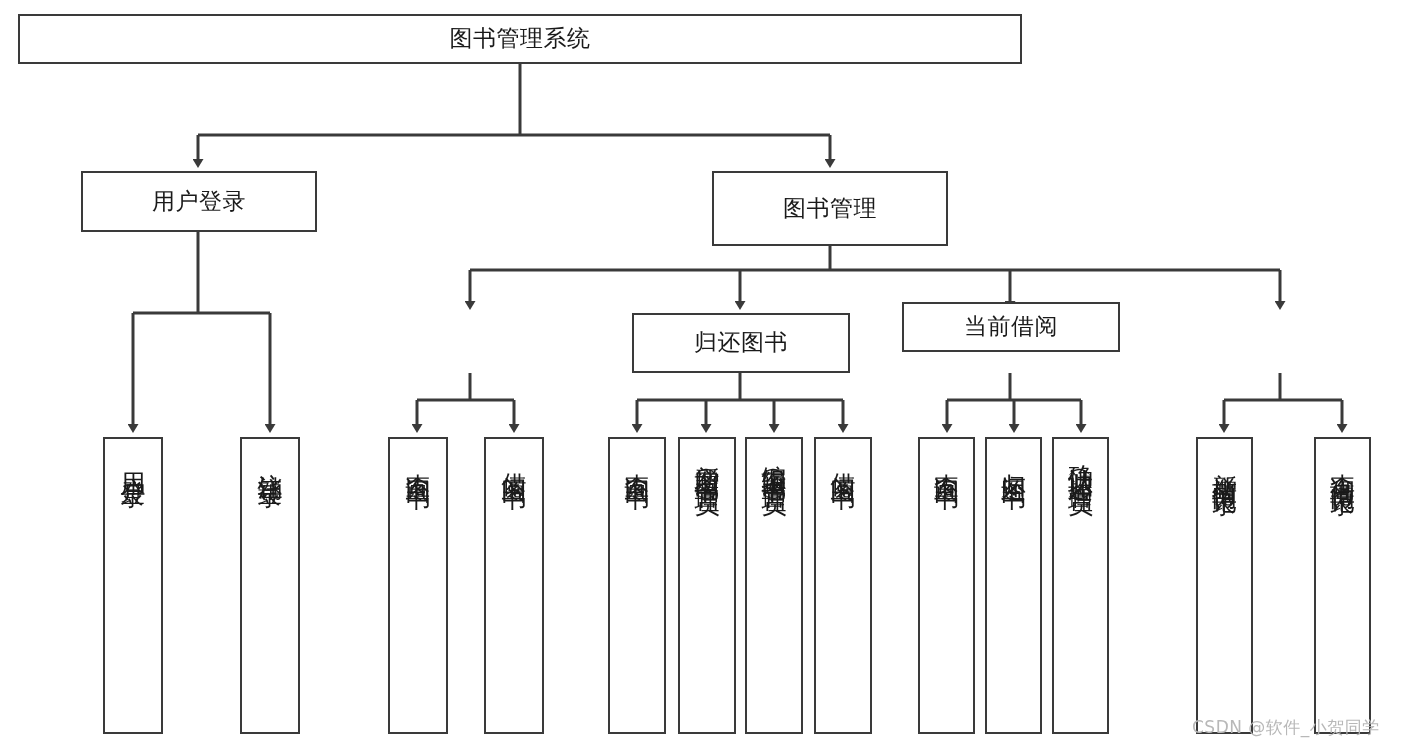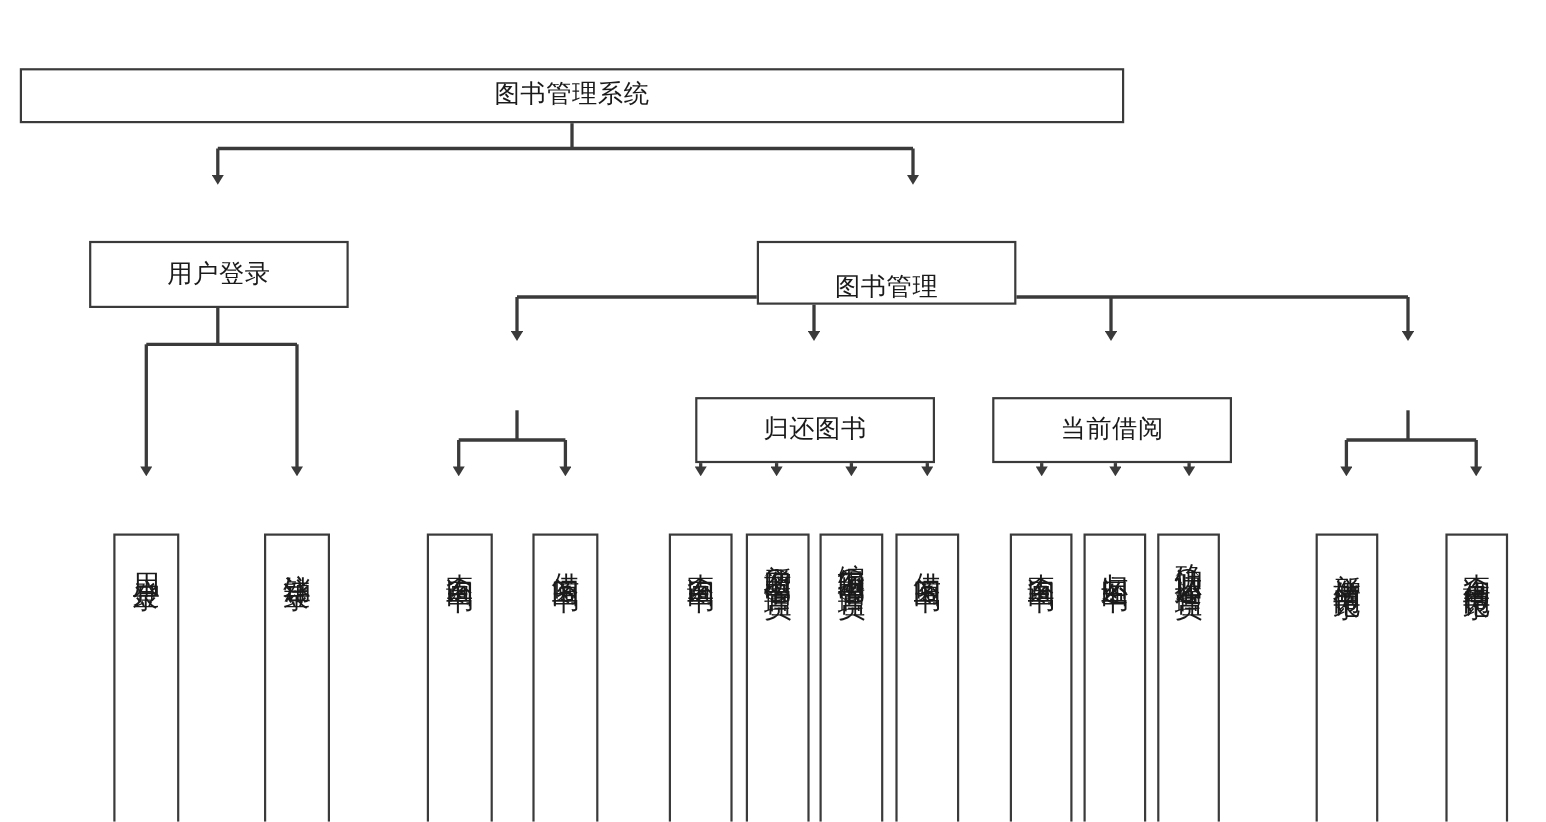--- a/index.html
+++ b/index.html
@@ -27,21 +27,20 @@
   }
   .node {
     position: absolute;
     box-sizing: border-box;
     border: 2.5px solid #3a3a3a;
     background: #ffffff;
     display: flex;
     align-items: center;
     justify-content: center;
     color: #1a1a1a;
-    margin-top: 48px;
   }
   .node .label {
     display: block;
     text-align: center;
     line-height: 1.18;
     white-space: pre;
   }
   .node.horiz .label {
     font-size: 23px;
     letter-spacing: 0.5px;
@@ -127,28 +126,28 @@
     </g>
   </svg>
 
   <div class="node root" style="left:18px; top:14px; width:1004px; height:50px;">
     <span class="label">图书管理系统</span>
   </div>
 
   <div class="node horiz" style="left:81px; top:171px; width:236px; height:61px;">
     <span class="label">用户登录</span>
   </div>
-  <div class="node horiz" style="left:688px; top:171px; width:236px; height:58px;align-items:flex-end;">
+  <div class="node horiz" style="left:712px; top:171px; width:236px; height:75px;">
     <span class="label">图书管理</span>
   </div>
 
   <div class="node horiz" style="left:632px; top:313px; width:218px; height:60px;">
     <span class="label">归还图书</span>
   </div>
-  <div class="node horiz" style="left:902px; top:313px; width:218px; height:60px;">
+  <div class="node horiz" style="left:902px; top:302px; width:218px; height:50px;">
     <span class="label">当前借阅</span>
   </div>
 
   <div class="node vert" style="left:103px; top:437px; width:60px; height:297px;">
     <span class="label">用户登录</span>
   </div>
   <div class="node vert" style="left:240px; top:437px; width:60px; height:297px;">
     <span class="label">注销登录</span>
   </div>
 
@@ -182,14 +181,15 @@
     <span class="label">确认归还（管理员）</span>
   </div>
 
   <div class="node vert" style="left:1196px; top:437px; width:57px; height:297px;">
     <span class="label">新增借阅记录</span>
   </div>
   <div class="node vert" style="left:1314px; top:437px; width:57px; height:297px;">
     <span class="label">查询借阅记录</span>
   </div>
 
+  <div class="watermark" style="left:1192px; top:716px;">CSDN @软件_小贺同学</div>
 
 </div>
 
 </body></html>

